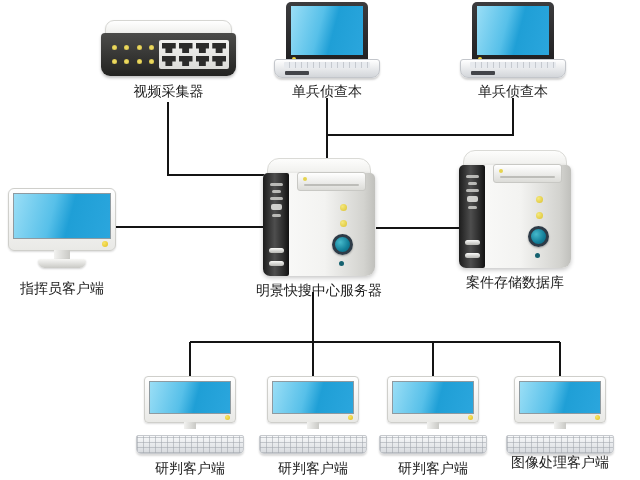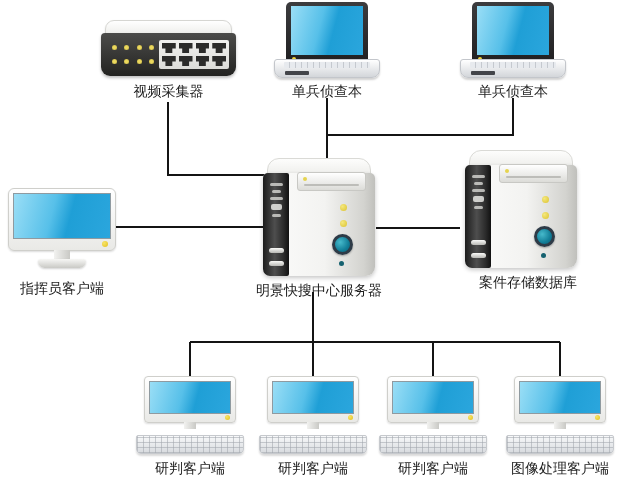--- a/index.html
+++ b/index.html
@@ -221,21 +221,21 @@
         <i class="slit"></i>
       </div>
       <i class="led l1"></i>
       <i class="led l2"></i>
       <i class="power"></i>
       <i class="pdot"></i>
     </div>
     <div class="label" style="margin-top:6px;">明景快搜中心服务器</div>
   </div>
 
-  <div class="node" style="left:453px;top:150px;width:124px;align-items:flex-end;">
+  <div class="node" style="left:453px;top:150px;width:124px;">
     <div class="server">
       <div class="lid"></div>
       <div class="body"></div>
       <div class="side">
         <i class="slot"></i>
         <i class="slot s2"></i>
         <i class="slot"></i>
         <i class="slot s4"></i>
         <i class="slot s2"></i>
         <i class="spacer"></i>
@@ -300,16 +300,16 @@
     <div class="ws">
       <div class="monitor">
         <div class="frame">
           <div class="scr"></div>
           <i class="dot"></i>
         </div>
         <div class="neck"></div>
       </div>
       <div class="keyboard"></div>
     </div>
-    <div class="label" style="margin-top:6px;">图像处理客户端</div>
+    <div class="label" style="">图像处理客户端</div>
   </div>
 
 </div>
 
 </body></html>

